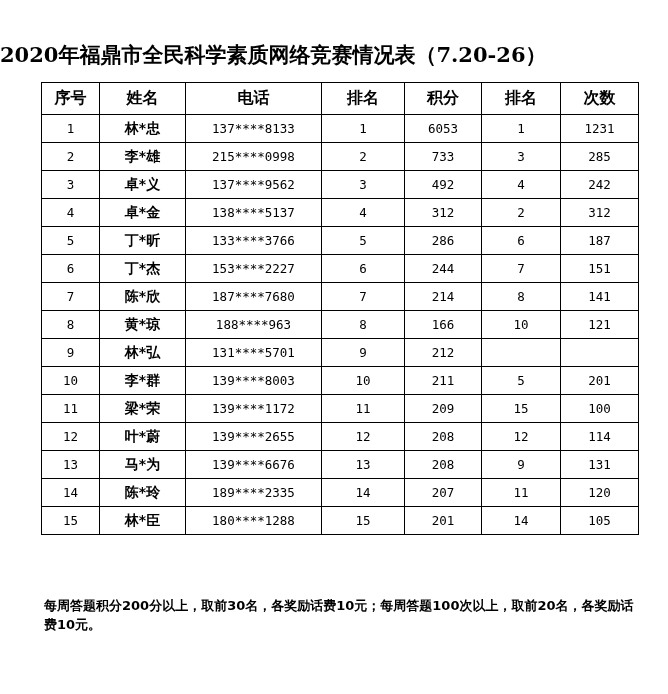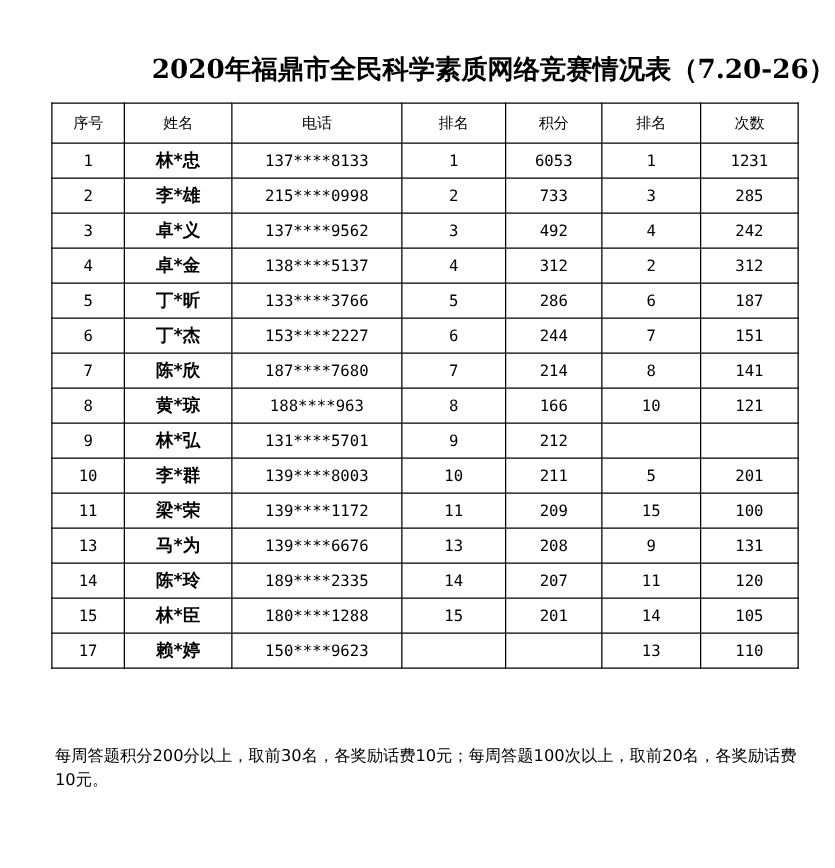--- a/index.html
+++ b/index.html
@@ -13,21 +13,21 @@
     position: relative;
     overflow: hidden;
     font-family: "DejaVu Sans", sans-serif;
     color: #000;
   }
   .title {
     position: absolute;
     left: 0;
     top: 40px;
     width: 668px;
-    text-align: right;
+    text-align: left;
     font-family: "DejaVu Serif", serif;
     font-size: 21px;
     font-weight: bold;
     letter-spacing: 0px;
     line-height: 30px;
     white-space: nowrap;
   }
   table.score {
     position: absolute;
     left: 41px;
@@ -39,40 +39,41 @@
   table.score th, table.score td {
     border: 1.3px solid #000;
     text-align: center;
     vertical-align: middle;
     padding: 0;
     overflow: hidden;
     white-space: nowrap;
   }
   table.score th {
     height: 31px;
-    font-size: 12px;
-    font-weight: normal;
+    font-size: 16px;
+    font-weight: bold;
   }
   table.score td {
     height: 27px;
     font-size: 12.5px;
     font-family: "DejaVu Sans Mono", monospace;
   }
   table.score td.name {
     font-family: "DejaVu Sans", sans-serif;
     font-size: 14px;
     font-weight: bold;
   }
   .note {
     position: absolute;
     left: 44px;
     top: 596px;
     width: 600px;
     font-size: 13px;
     line-height: 19px;
+    font-weight: bold;
   }
 </style>
 </head>
 <body>
 
 <div class="title">2020年福鼎市全民科学素质网络竞赛情况表（7.20-26）</div>
 
 <table class="score">
   <colgroup>
     <col style="width:58px">
@@ -188,20 +189,29 @@
       <tr>
         <td>11</td>
         <td class="name">梁*荣</td>
         <td>139****1172</td>
         <td>11</td>
         <td>209</td>
         <td>15</td>
         <td>100</td>
       </tr>
       <tr>
+        <td>12</td>
+        <td class="name">叶*蔚</td>
+        <td>139****2655</td>
+        <td>12</td>
+        <td>208</td>
+        <td>12</td>
+        <td>114</td>
+      </tr>
+      <tr>
         <td>13</td>
         <td class="name">马*为</td>
         <td>139****6676</td>
         <td>13</td>
         <td>208</td>
         <td>9</td>
         <td>131</td>
       </tr>
       <tr>
         <td>14</td>
@@ -214,25 +224,16 @@
       </tr>
       <tr>
         <td>15</td>
         <td class="name">林*臣</td>
         <td>180****1288</td>
         <td>15</td>
         <td>201</td>
         <td>14</td>
         <td>105</td>
       </tr>
-      <tr>
-        <td>17</td>
-        <td class="name">赖*婷</td>
-        <td>150****9623</td>
-        <td></td>
-        <td></td>
-        <td>13</td>
-        <td>110</td>
-      </tr>
     </tbody>
 </table>
 
 <div class="note">每周答题积分200分以上，取前30名，各奖励话费10元；每周答题100次以上，取前20名，各奖励话费10元。</div>
 
 </body></html>

